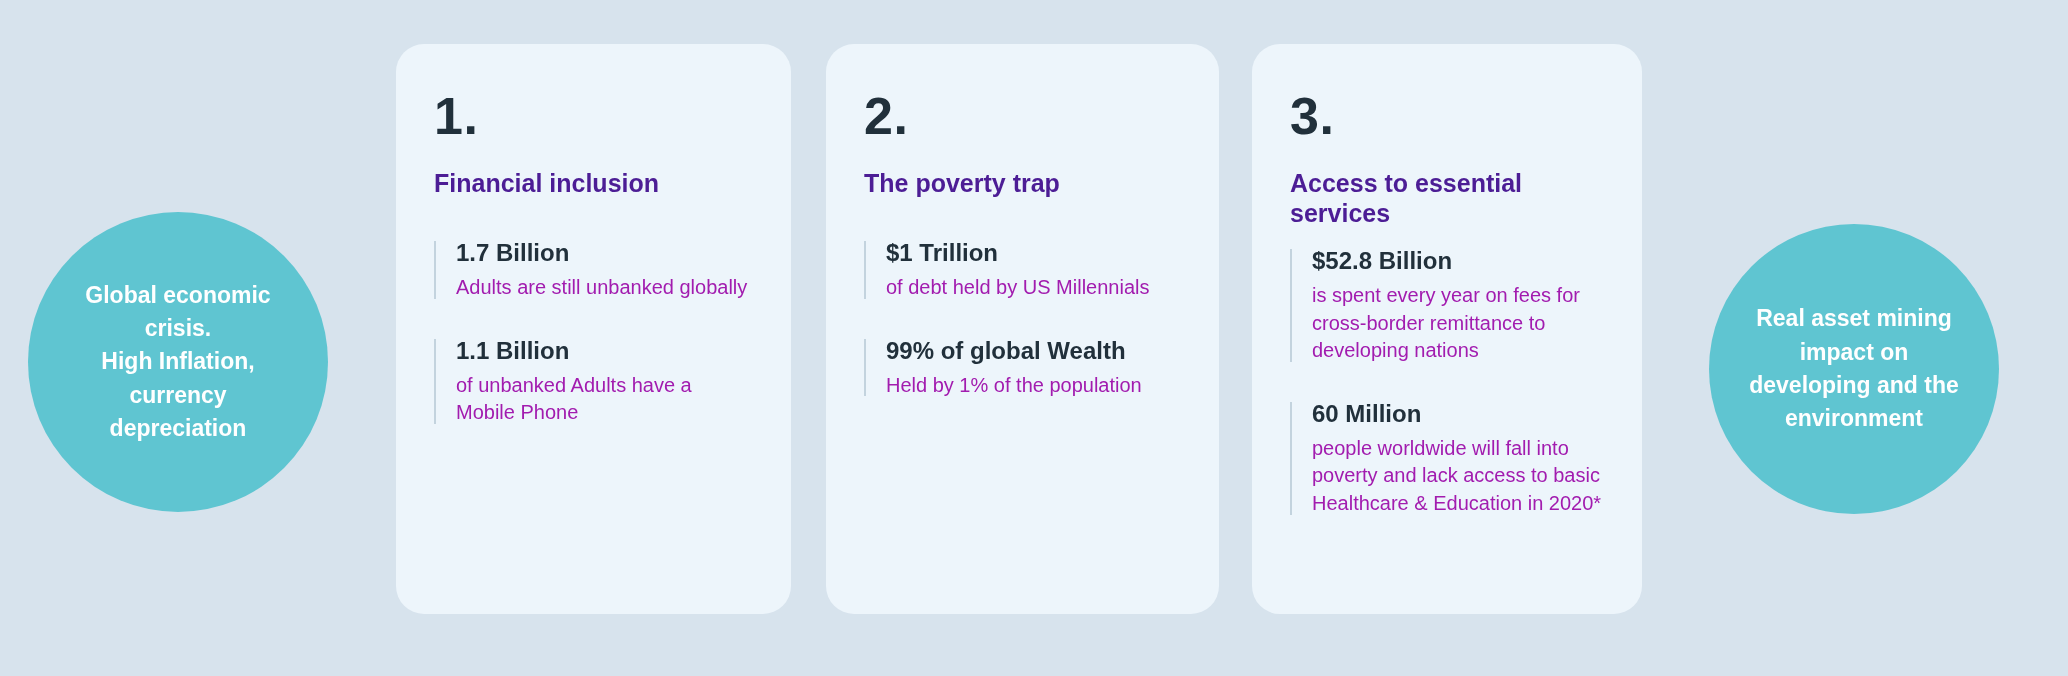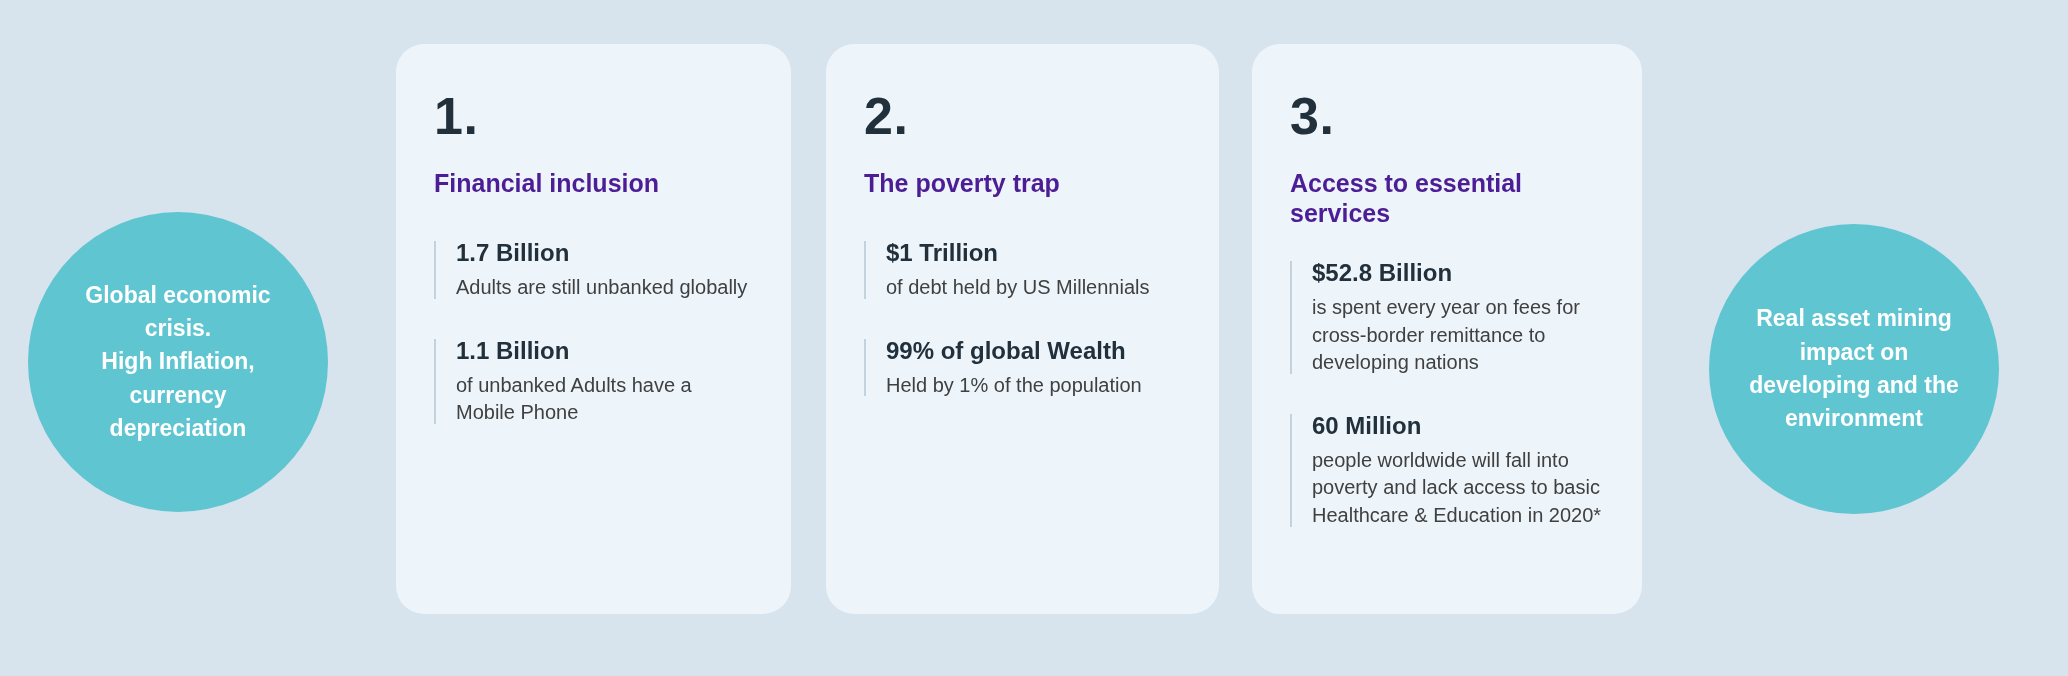--- a/index.html
+++ b/index.html
@@ -73,21 +73,21 @@
     margin: 0 0 26px 0;
     letter-spacing: 0.5px;
   }
   .card-title {
     font-size: 25px;
     font-weight: bold;
     color: #4c1d95;
     line-height: 1.2;
     margin: 0 0 40px 0;
   }
-  .card-3 .card-title { margin-bottom: 30px; }
+  .card-3 .card-title { margin-bottom: 18px; }
 
   .stat {
     position: relative;
     padding-left: 22px;
     margin-bottom: 34px;
   }
   .stat:last-child { margin-bottom: 0; }
   .stat::before {
     content: "";
     position: absolute;
@@ -99,21 +99,21 @@
   }
   .stat-value {
     font-size: 24px;
     font-weight: bold;
     color: #21303b;
     line-height: 1.25;
     margin: 0 0 6px 0;
   }
   .stat-desc {
     font-size: 20px;
-    color: #404040;
+    color: #a21caf;
     line-height: 1.38;
     margin: 0;
   }
 </style>
 </head>
 <body>
 
 <div class="canvas">
 
   <div class="circle circle-left">

